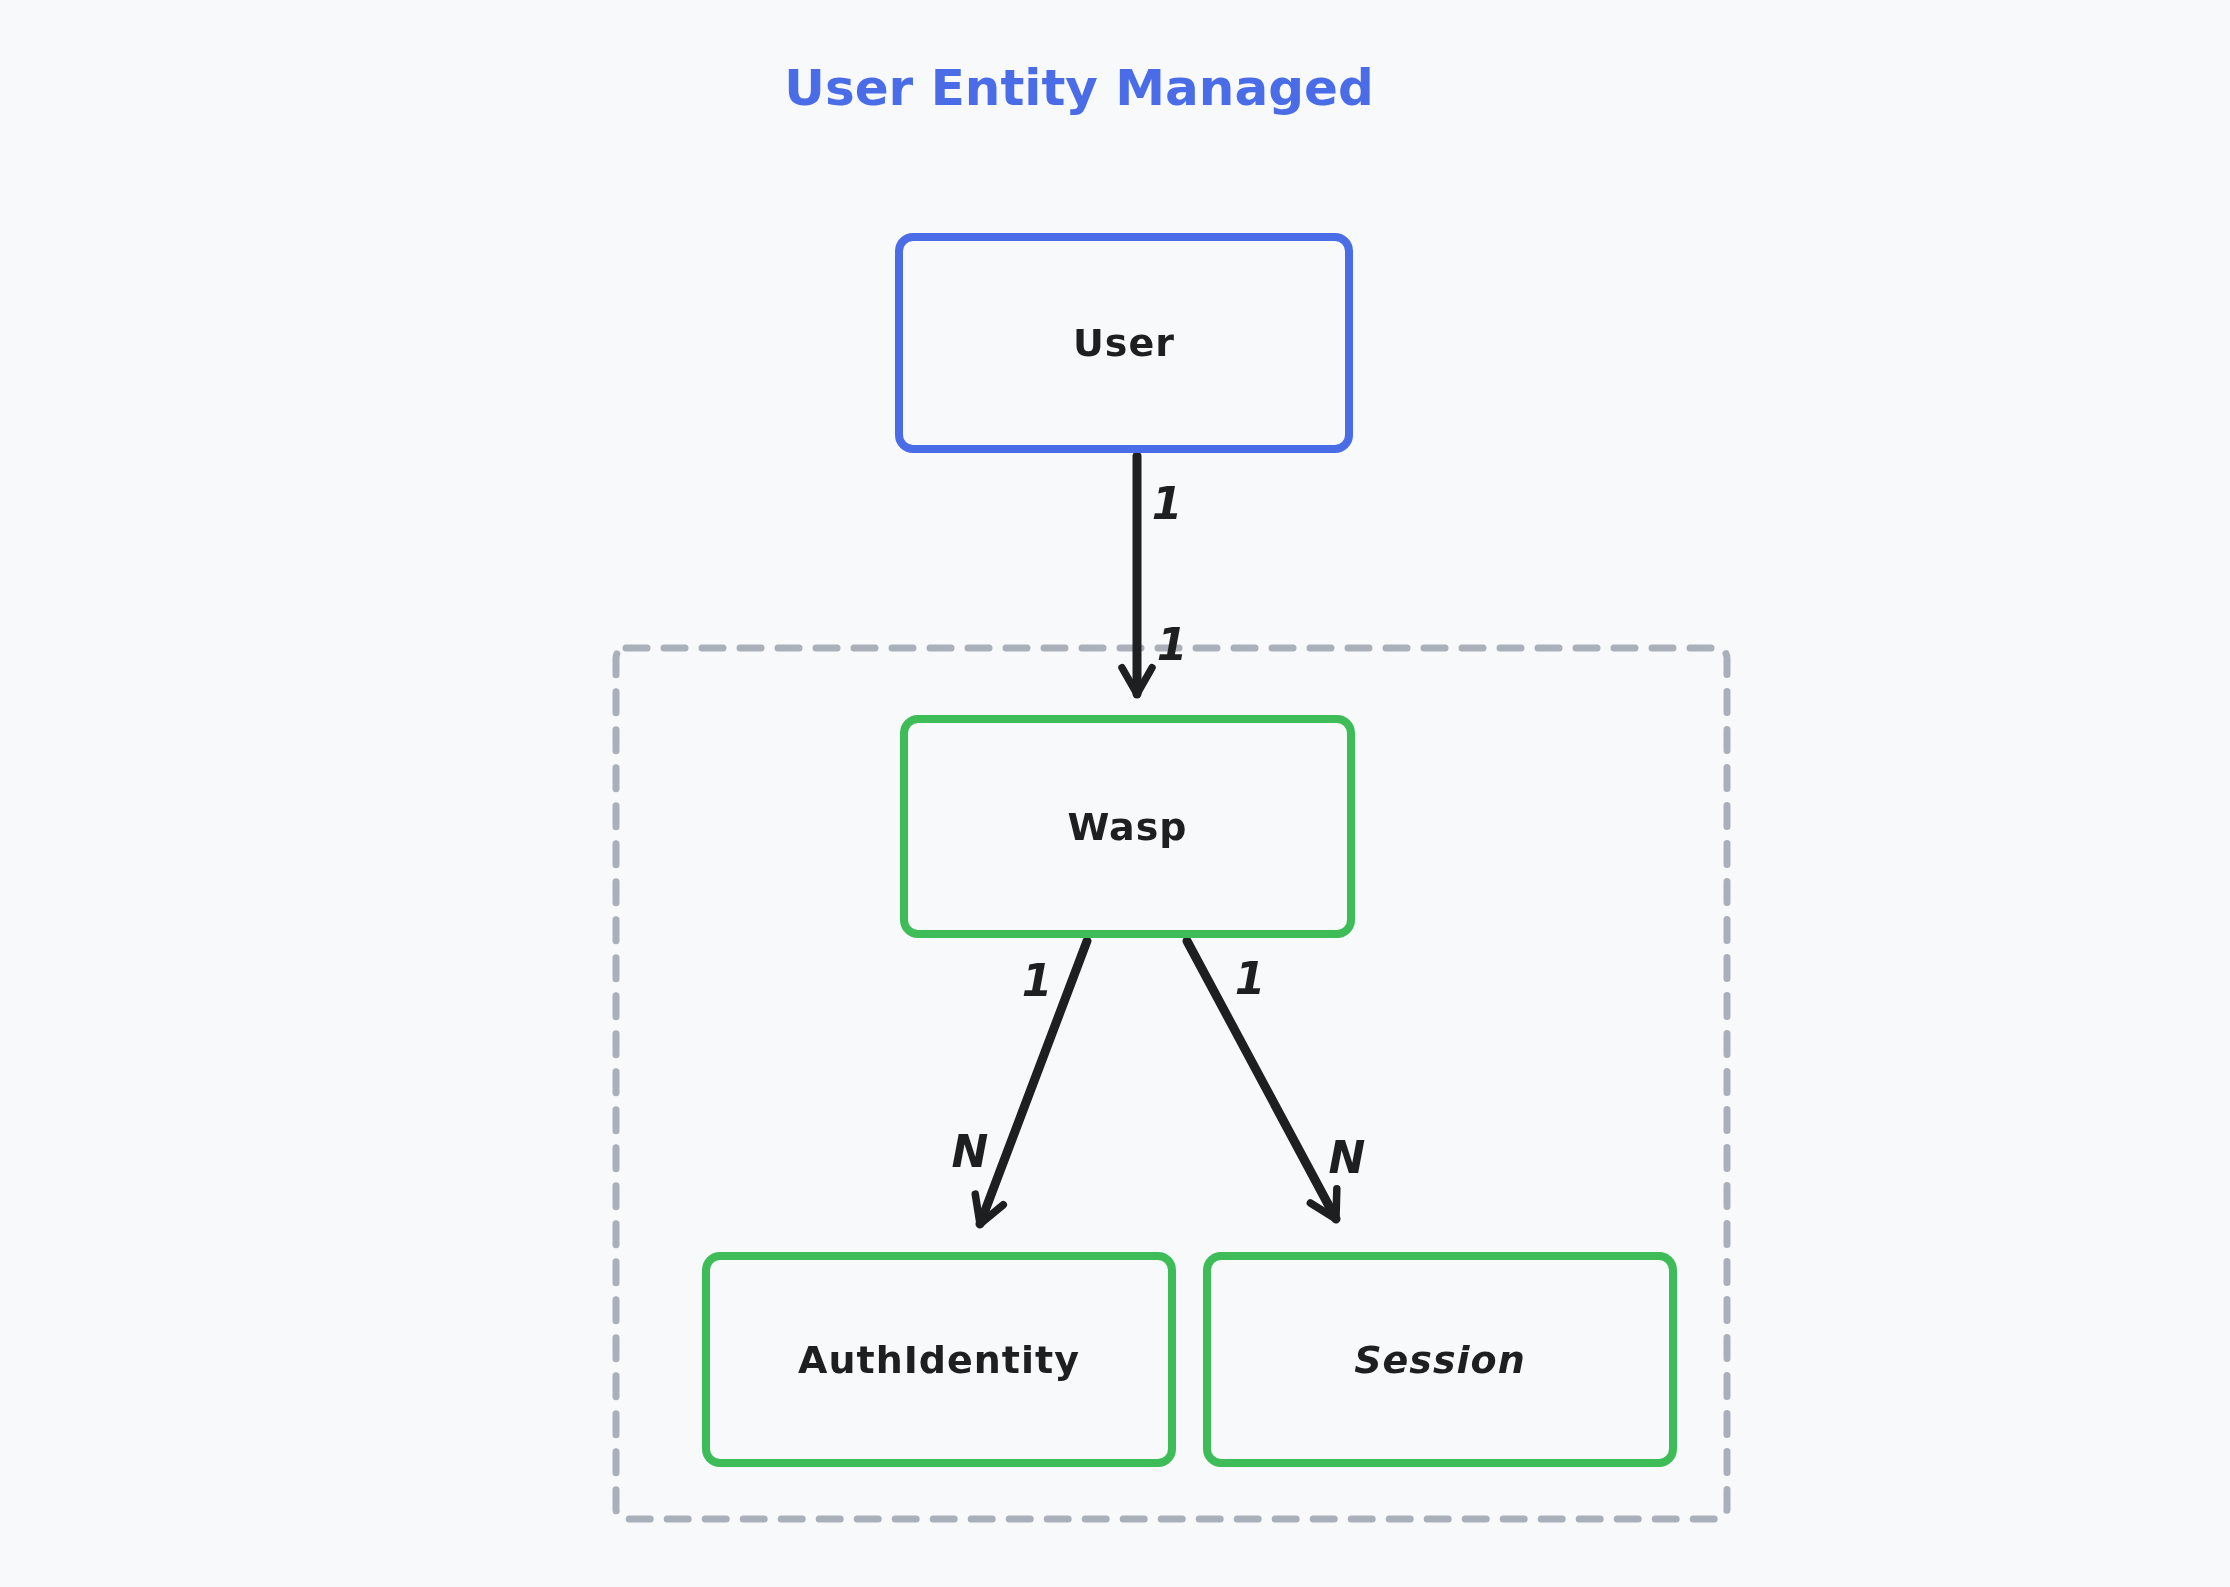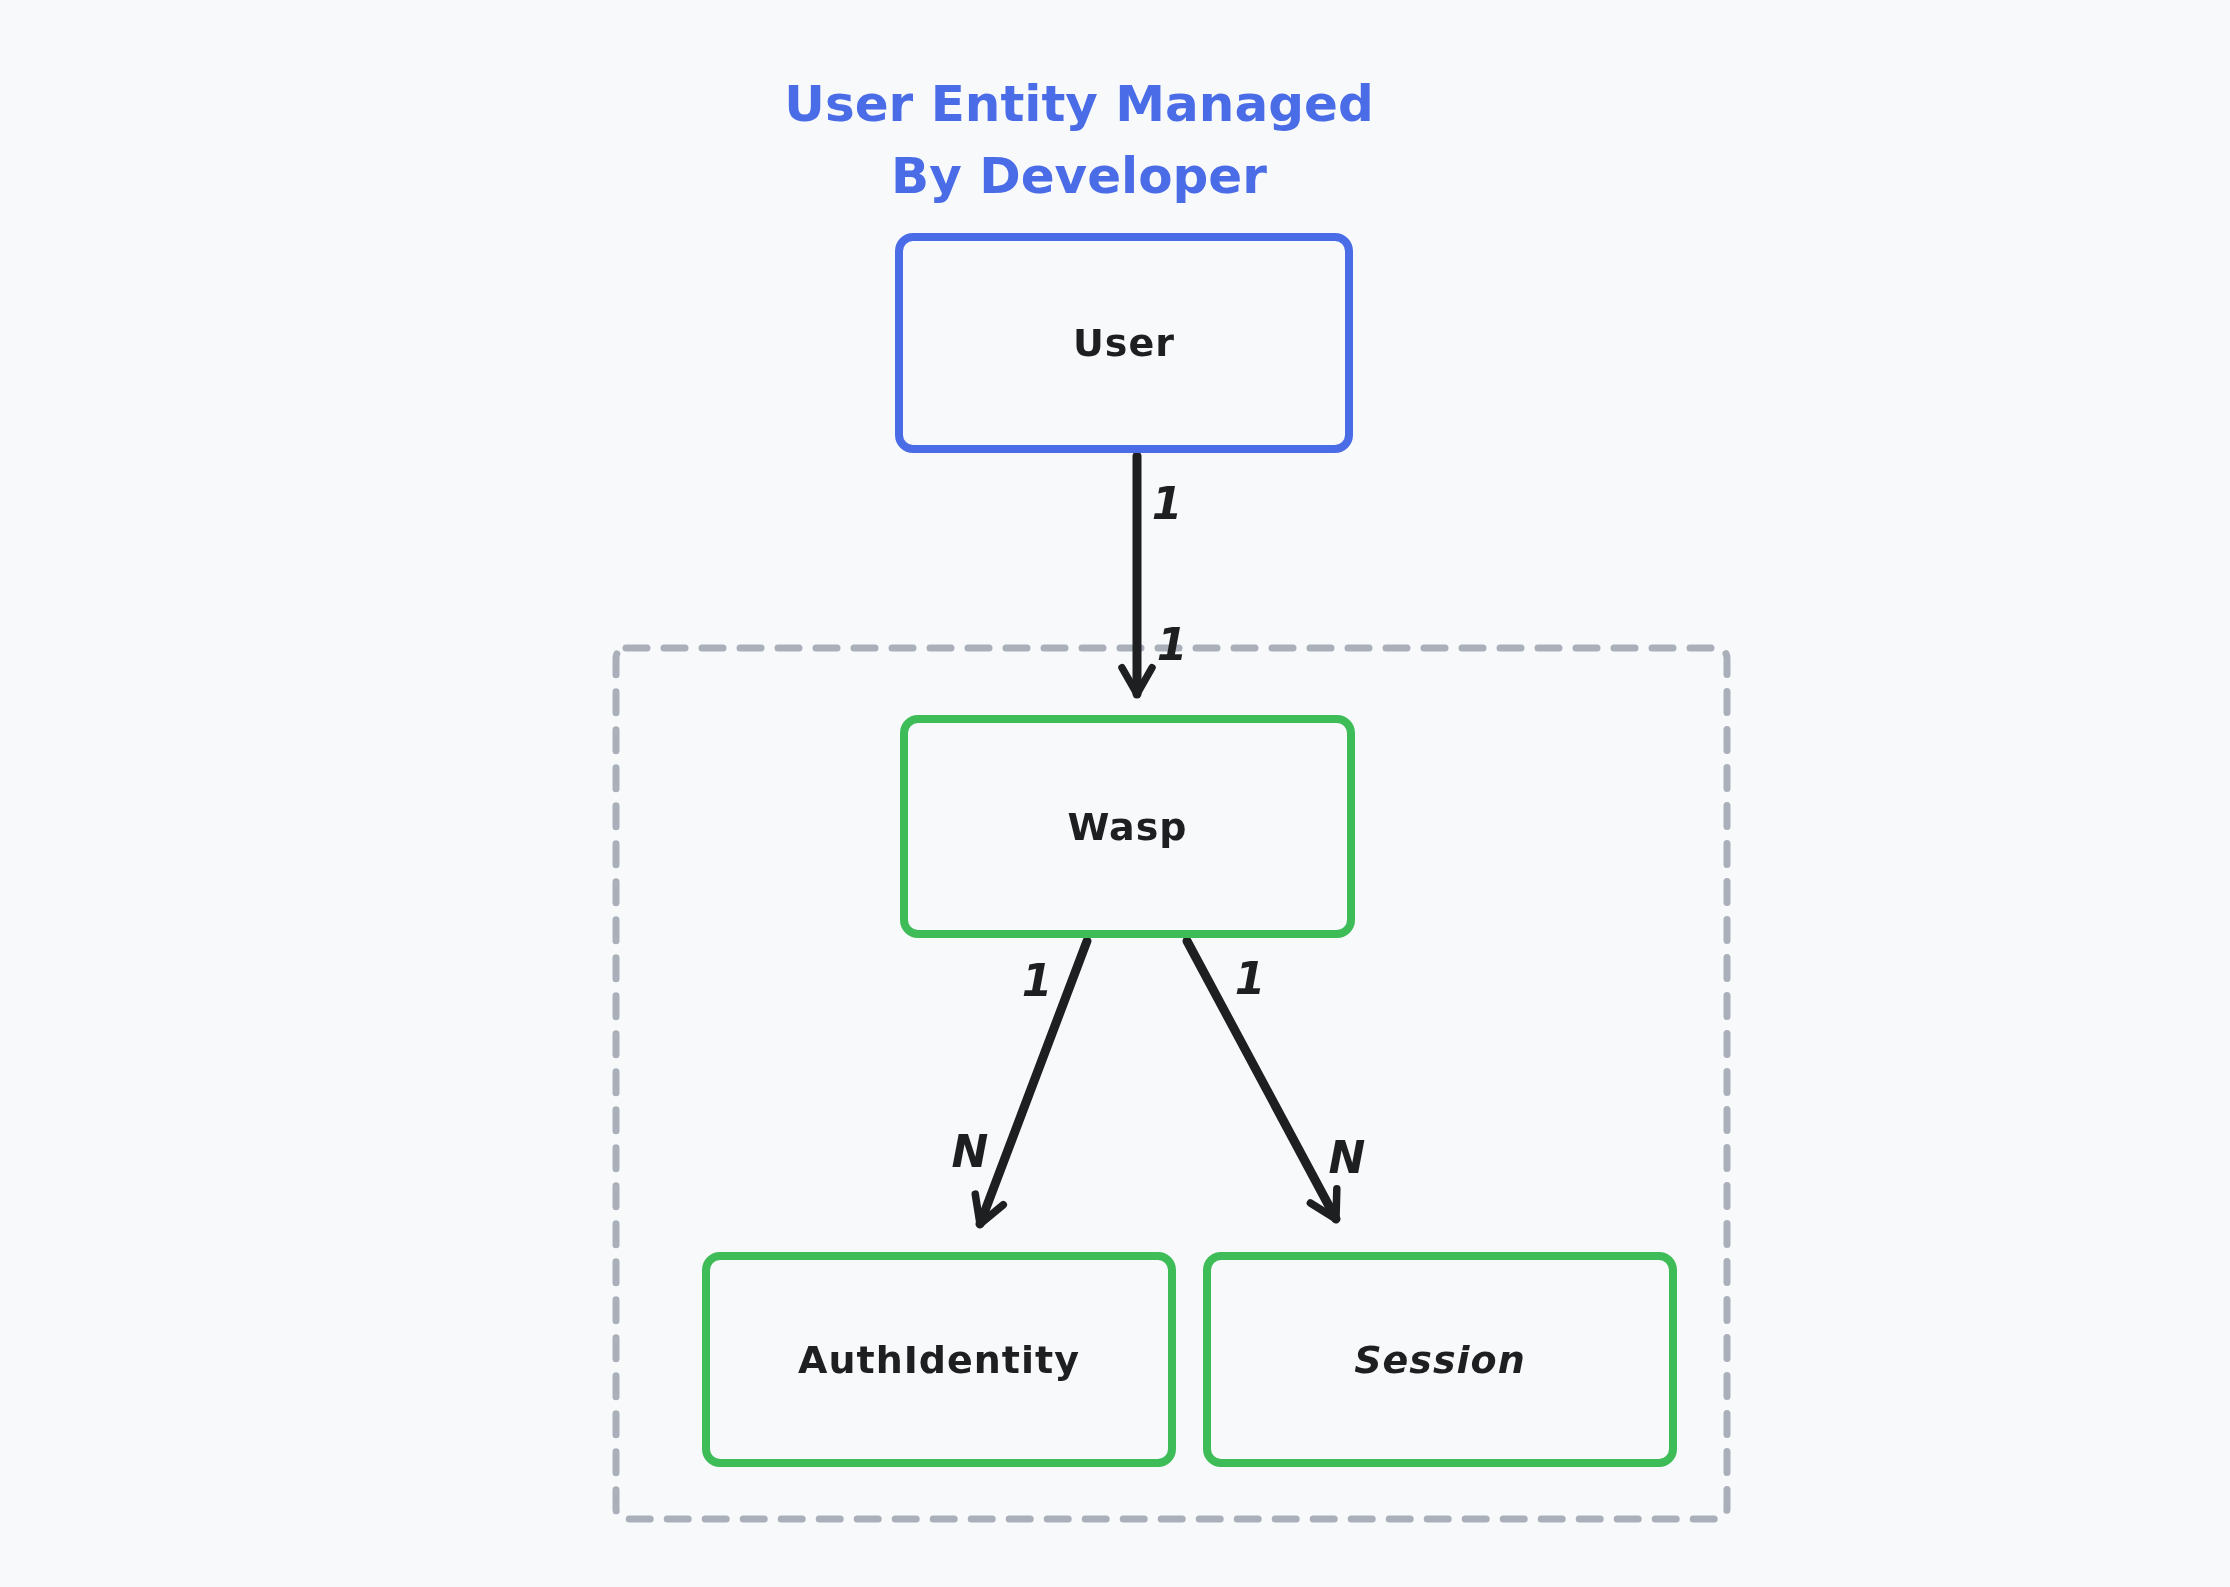--- a/index.html
+++ b/index.html
@@ -82,21 +82,21 @@
   }
   .caption{
     position:absolute;
     text-align:center;
     font-weight:bold;
     line-height:72px;
     font-size:50px;
     white-space:nowrap;
   }
   .caption-user{
-    left:779px;top:68px;width:600px;
+    left:779px;top:52px;width:600px;
     color:var(--blue);
   }
   .caption-group{
     left:370px;top:598px;width:500px;
     color:var(--green);
     line-height:73px;
   }
   .edge-label{
     position:absolute;
     transform:translate(-50%,-50%);
@@ -120,21 +120,20 @@
 
     <rect class="group-rect" x="616" y="648" width="1111" height="871" rx="10"></rect>
 
     <line class="edge-line" x1="1137" y1="456" x2="1137" y2="694" marker-end="url(#arrowV)"></line>
     <line class="edge-line" x1="1087" y1="941" x2="980" y2="1224" marker-end="url(#arrowV)"></line>
     <line class="edge-line" x1="1187" y1="941" x2="1336" y2="1219" marker-end="url(#arrowV)"></line>
   </svg>
 
   <div class="caption caption-user">
     <div>User Entity Managed</div>
-    <div>By Developer</div>
   </div>
 
 
   <div class="node node-user">
     <span class="node-label">User</span>
   </div>
 
   <div class="node node-auth">
     <span class="node-label">Wasp</span>
   </div>

